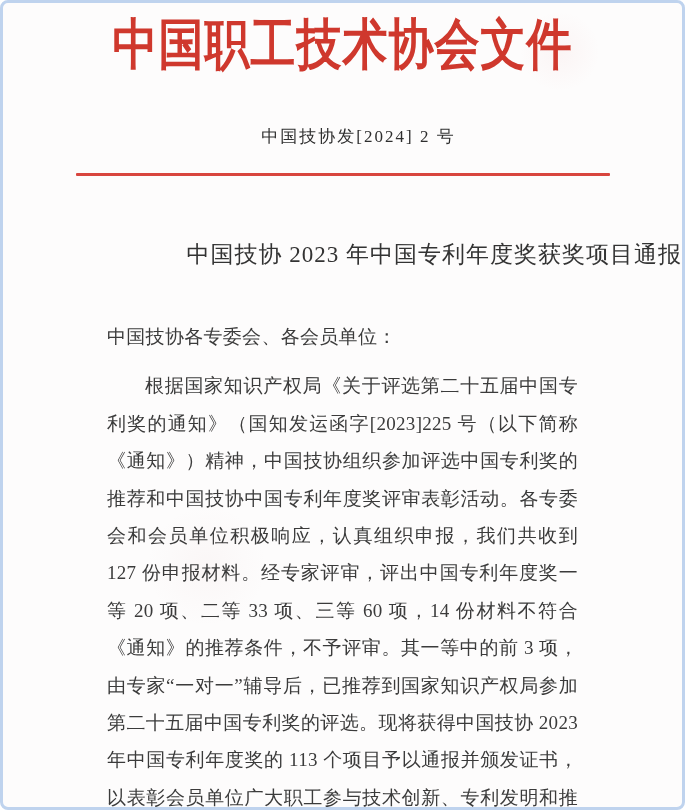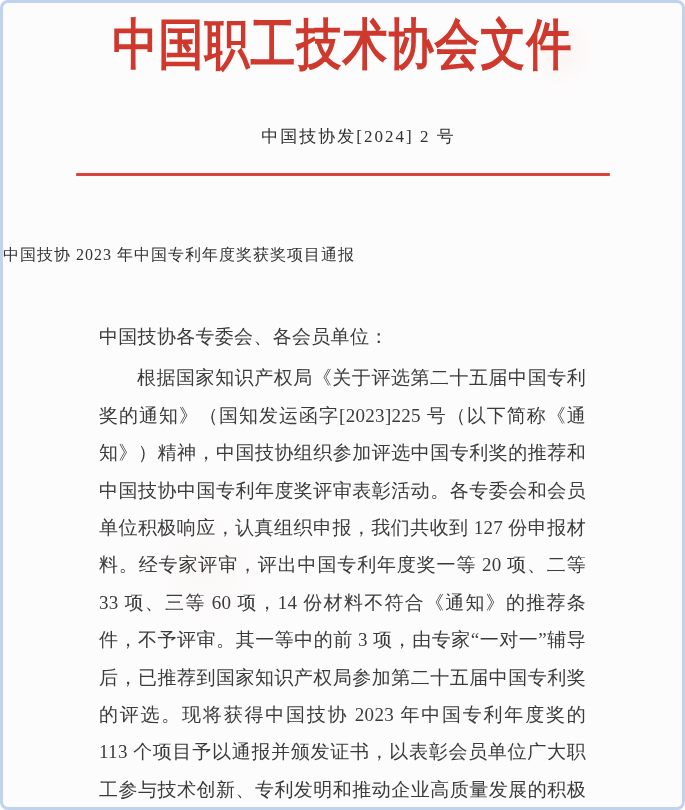--- a/index.html
+++ b/index.html
@@ -52,37 +52,37 @@
   }
   .red-rule {
     width: 534px;
     height: 3px;
     margin: 24px auto 0 auto;
     background: var(--rule-red);
     border-radius: 1px;
   }
   .doc-title {
     margin: 64px 0 0 0;
-    text-align: left;
-    font-size: 16px;
+    text-align: right;
+    font-size: 23px;
     font-weight: 400;
     letter-spacing: 1px;
     color: #333333;
     line-height: 30px;
   }
   .body-text {
     margin-top: 48px;
     padding: 0 92px;
     font-size: 19px;
     line-height: 37.4px;
     text-align: justify;
     letter-spacing: 0.3px;
   }
   .body-text p {
-    margin: 4px;
+    margin: 12px;
   }
   .paragraph {
     text-indent: 2em;
   }
 </style>
 </head>
 <body>
 
 <div class="page">
   <div class="masthead">中国职工技术协会文件</div>

